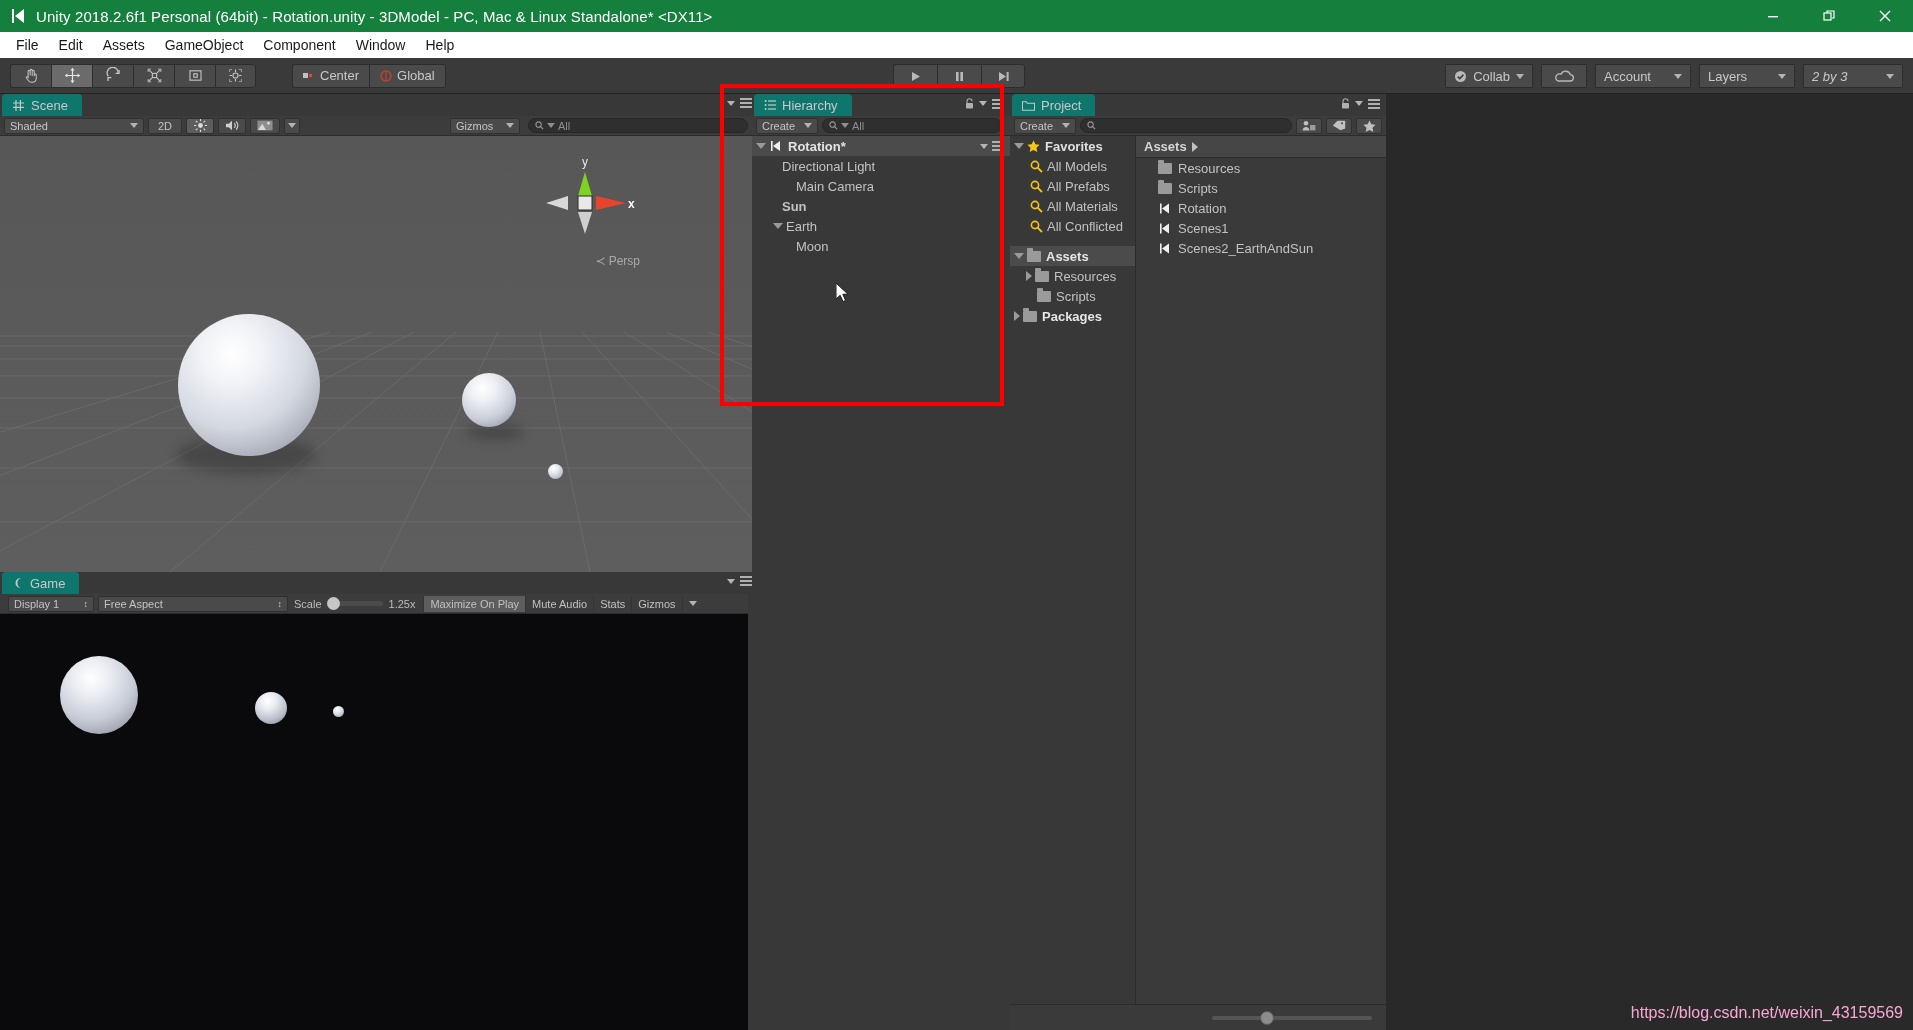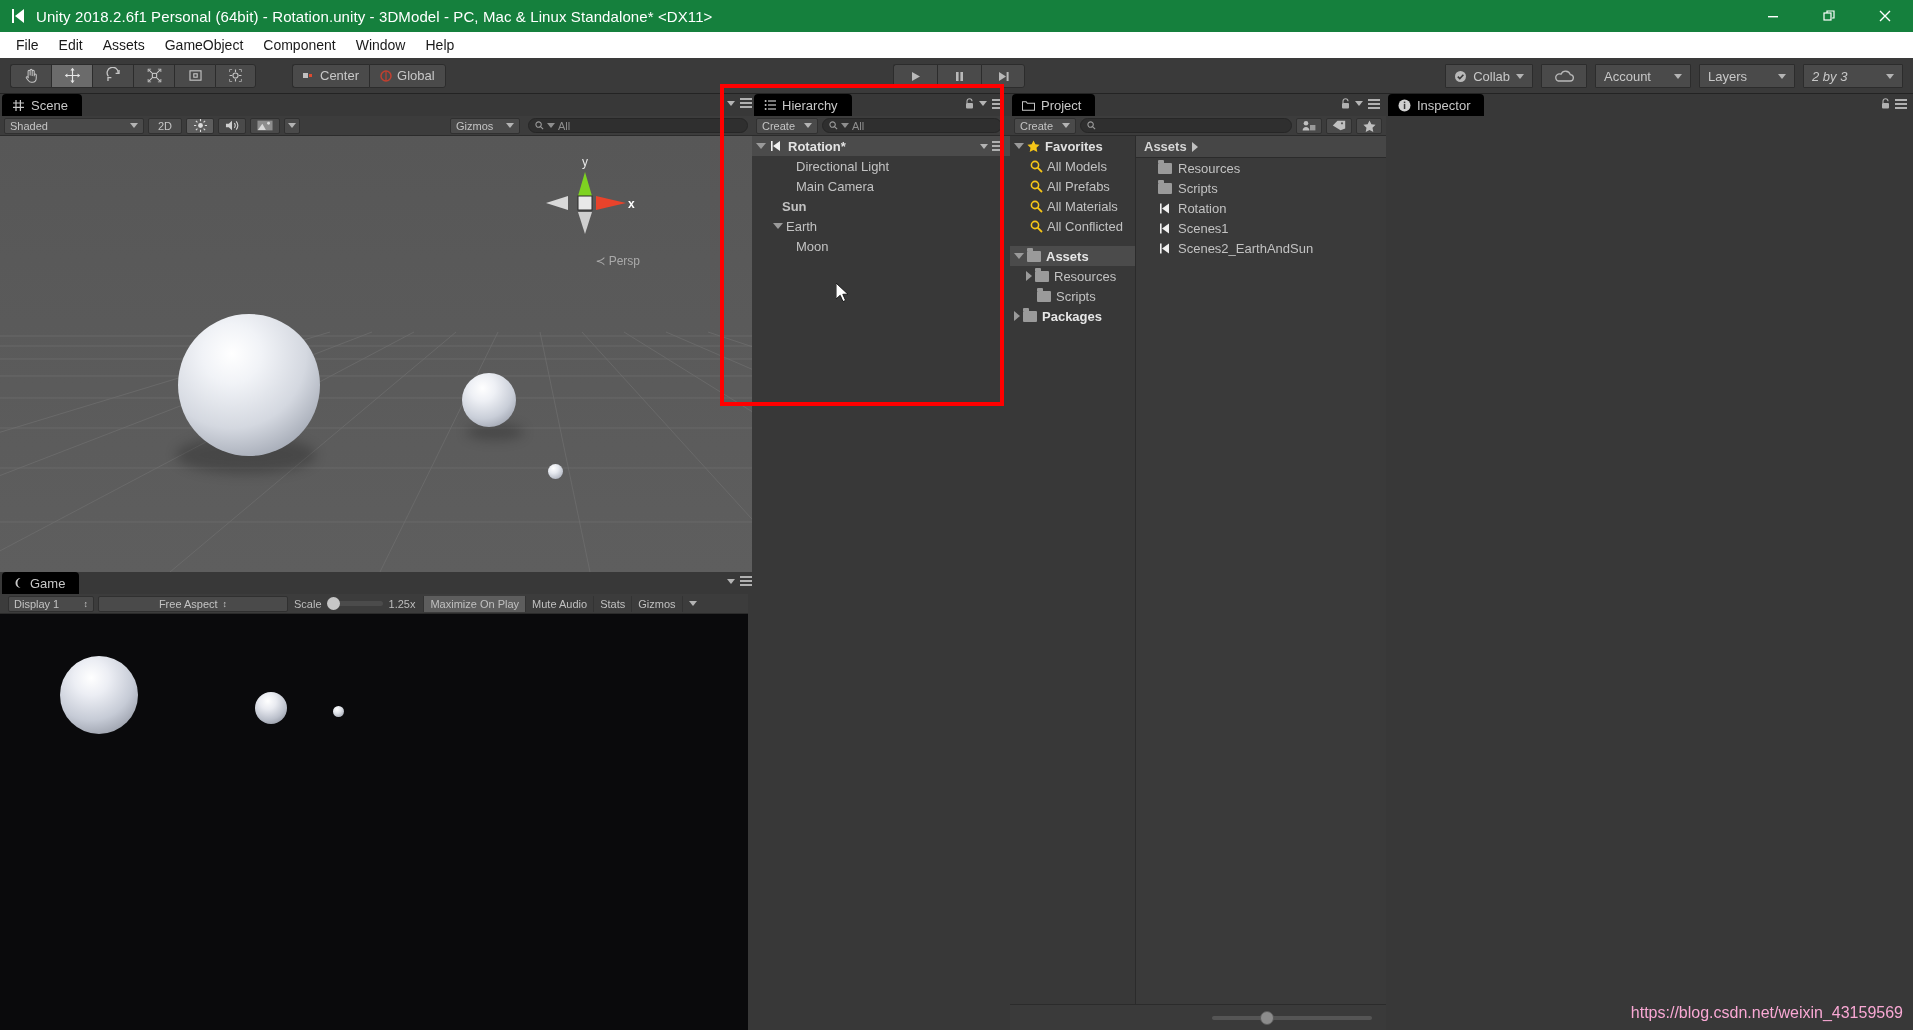--- a/index.html
+++ b/index.html
@@ -78,21 +78,21 @@
     height:24px; background:#4a4a4a; border:1px solid #2c2c2c; border-radius:1px;
     display:flex; align-items:center; padding:0 8px; gap:6px; color:#c8c8c8; font-size:13px;
   }
   .caret { width:0;height:0;border-left:4px solid transparent;border-right:4px solid transparent;border-top:5px solid #b4b4b4; }
 
   
   .panel { position:absolute; background:#383838; }
   .tabstrip { height:22px; background:#383838; position:relative; }
   .tab {
     position:absolute; left:2px; top:0; height:22px;
-    background:#000000; border-radius:4px 4px 0 0;
+    background:#0f766e; border-radius:4px 4px 0 0;
     display:flex; align-items:center; padding:0 14px 0 10px; gap:6px;
     color:#c8c8c8; font-size:13px;
   }
   .panel-body { position:absolute; left:0; right:0; bottom:0; background:#383838; }
 
   .subbar {
     height:20px; background:#3c3c3c; border-bottom:1px solid #2b2b2b;
     display:flex; align-items:center; gap:4px; padding:0 4px;
     font-size:12px; color:#bdbdbd;
   }
@@ -461,21 +461,21 @@
             <i></i>
           </span>
       </div>
     </div>
 
     <div class="subbar" style="position:absolute; left:0; top:22px; width:748px; gap:0;">
       <div class="sub-dd" style="width:86px; justify-content:space-between; margin:0 4px;">
         <span>Display 1</span>
         <span style="font-size:9px;">↕</span>
       </div>
-      <div class="sub-dd" style="width:190px; justify-content:center; margin-right:6px;">
+      <div class="sub-dd" style="width:190px; justify-content:space-between; margin-right:6px;">
         <span>Free Aspect</span>
         <span style="font-size:9px;">↕</span>
       </div>
       <span style="font-size:11px; margin-right:5px;">Scale</span>
       <div style="width:56px; height:5px; background:#4b4b4b; border-radius:3px; position:relative; margin-right:6px;">
         <div style="position:absolute; left:0; top:-4px; width:13px; height:13px; border-radius:50%; background:#c6c6c6;"></div>
       </div>
       <span style="font-size:11px; margin-right:8px;">1.25x</span>
       <div class="gbtn on">Maximize On Play</div>
       <div class="gbtn">Mute Audio</div>
@@ -549,21 +549,21 @@
         <span style="margin-left:auto; display:flex; gap:4px; align-items:center; padding-right:6px;">
           <span class="caret"></span>
           <span class="dots">
               <i></i>
               <i></i>
               <i></i>
             </span>
         </span>
       </div>
 
-      <div class="h-row" style="padding-left:44px;">
+      <div class="h-row" style="padding-left:30px;">
         <span>Directional Light</span>
       </div>
       <div class="h-row" style="padding-left:44px;">
         <span>Main Camera</span>
       </div>
       <div class="h-row" style="padding-left:30px;font-weight:bold;">
         <span>Sun</span>
       </div>
       <div class="h-row" style="padding-left:21px;">
         <span class="tri"></span>
@@ -725,44 +725,20 @@
       </div>
     </div>
 
     <div class="proj-footer">
       <div class="slider-track">
         <div class="slider-knob"></div>
       </div>
     </div>
   </div>
 
-  <div class="panel" id="insp-panel">
-    <div class="tabstrip">
-      <div class="tab">
-        <svg width="13" height="13" viewBox="0 0 13 13">
-            <circle cx="6.5" cy="6.5" r="6" fill="#d0d0d0"></circle>
-            <rect x="5.8" y="5" width="1.5" height="5" fill="#3a3a3a"></rect>
-            <rect x="5.8" y="2.6" width="1.5" height="1.6" fill="#3a3a3a"></rect>
-          </svg>
-        <span>Inspector</span>
-      </div>
-      <div class="hdr-right">
-        <svg class="lock-ico" viewBox="0 0 9 11">
-            <path d="M2 5V3.2a2.5 2.5 0 015 0" fill="none" stroke="#b0b0b0" stroke-width="1.1"></path>
-            <rect x="1" y="5" width="7" height="5.4" fill="#b0b0b0" rx="1"></rect>
-          </svg>
-        <span class="dots">
-            <i></i>
-            <i></i>
-            <i></i>
-          </span>
-      </div>
-    </div>
-    <div class="panel-body" style="top:22px; background:#383838;"></div>
-  </div>
 
   <div id="red-box"></div>
 
   <div id="cursor">
     <svg width="16" height="22" viewBox="0 0 16 22">
       <polygon points="0,0 0,16 4.2,12.3 7,18.6 9.6,17.4 6.8,11.3 12,11.2" fill="#ffffff" stroke="#1a1a1a" stroke-width="1"></polygon>
     </svg>
   </div>
 
   <div class="watermark">https://blog.csdn.net/weixin_43159569</div>

